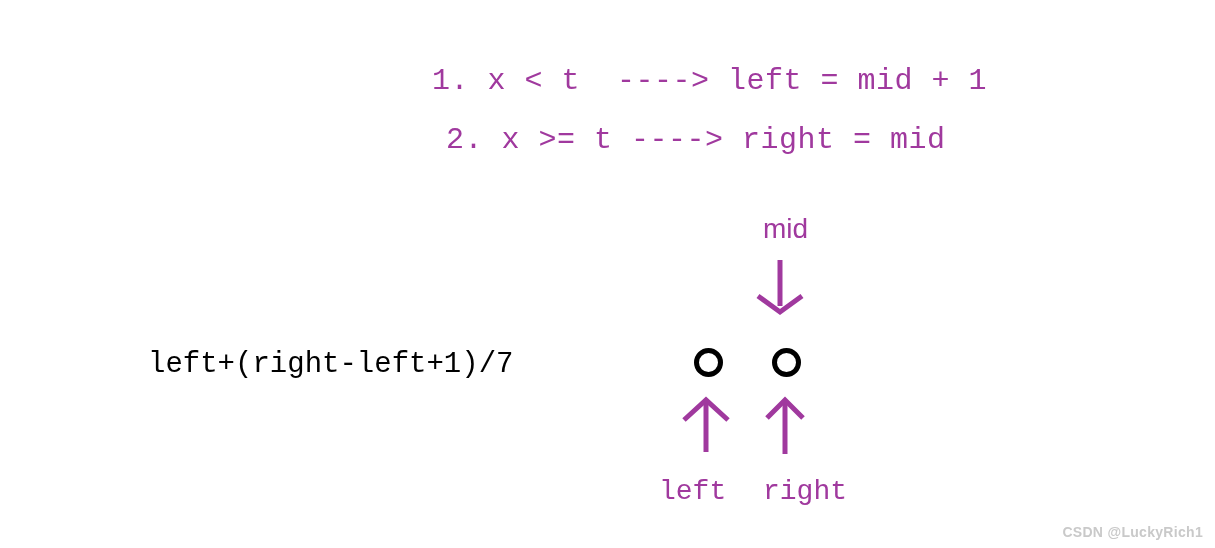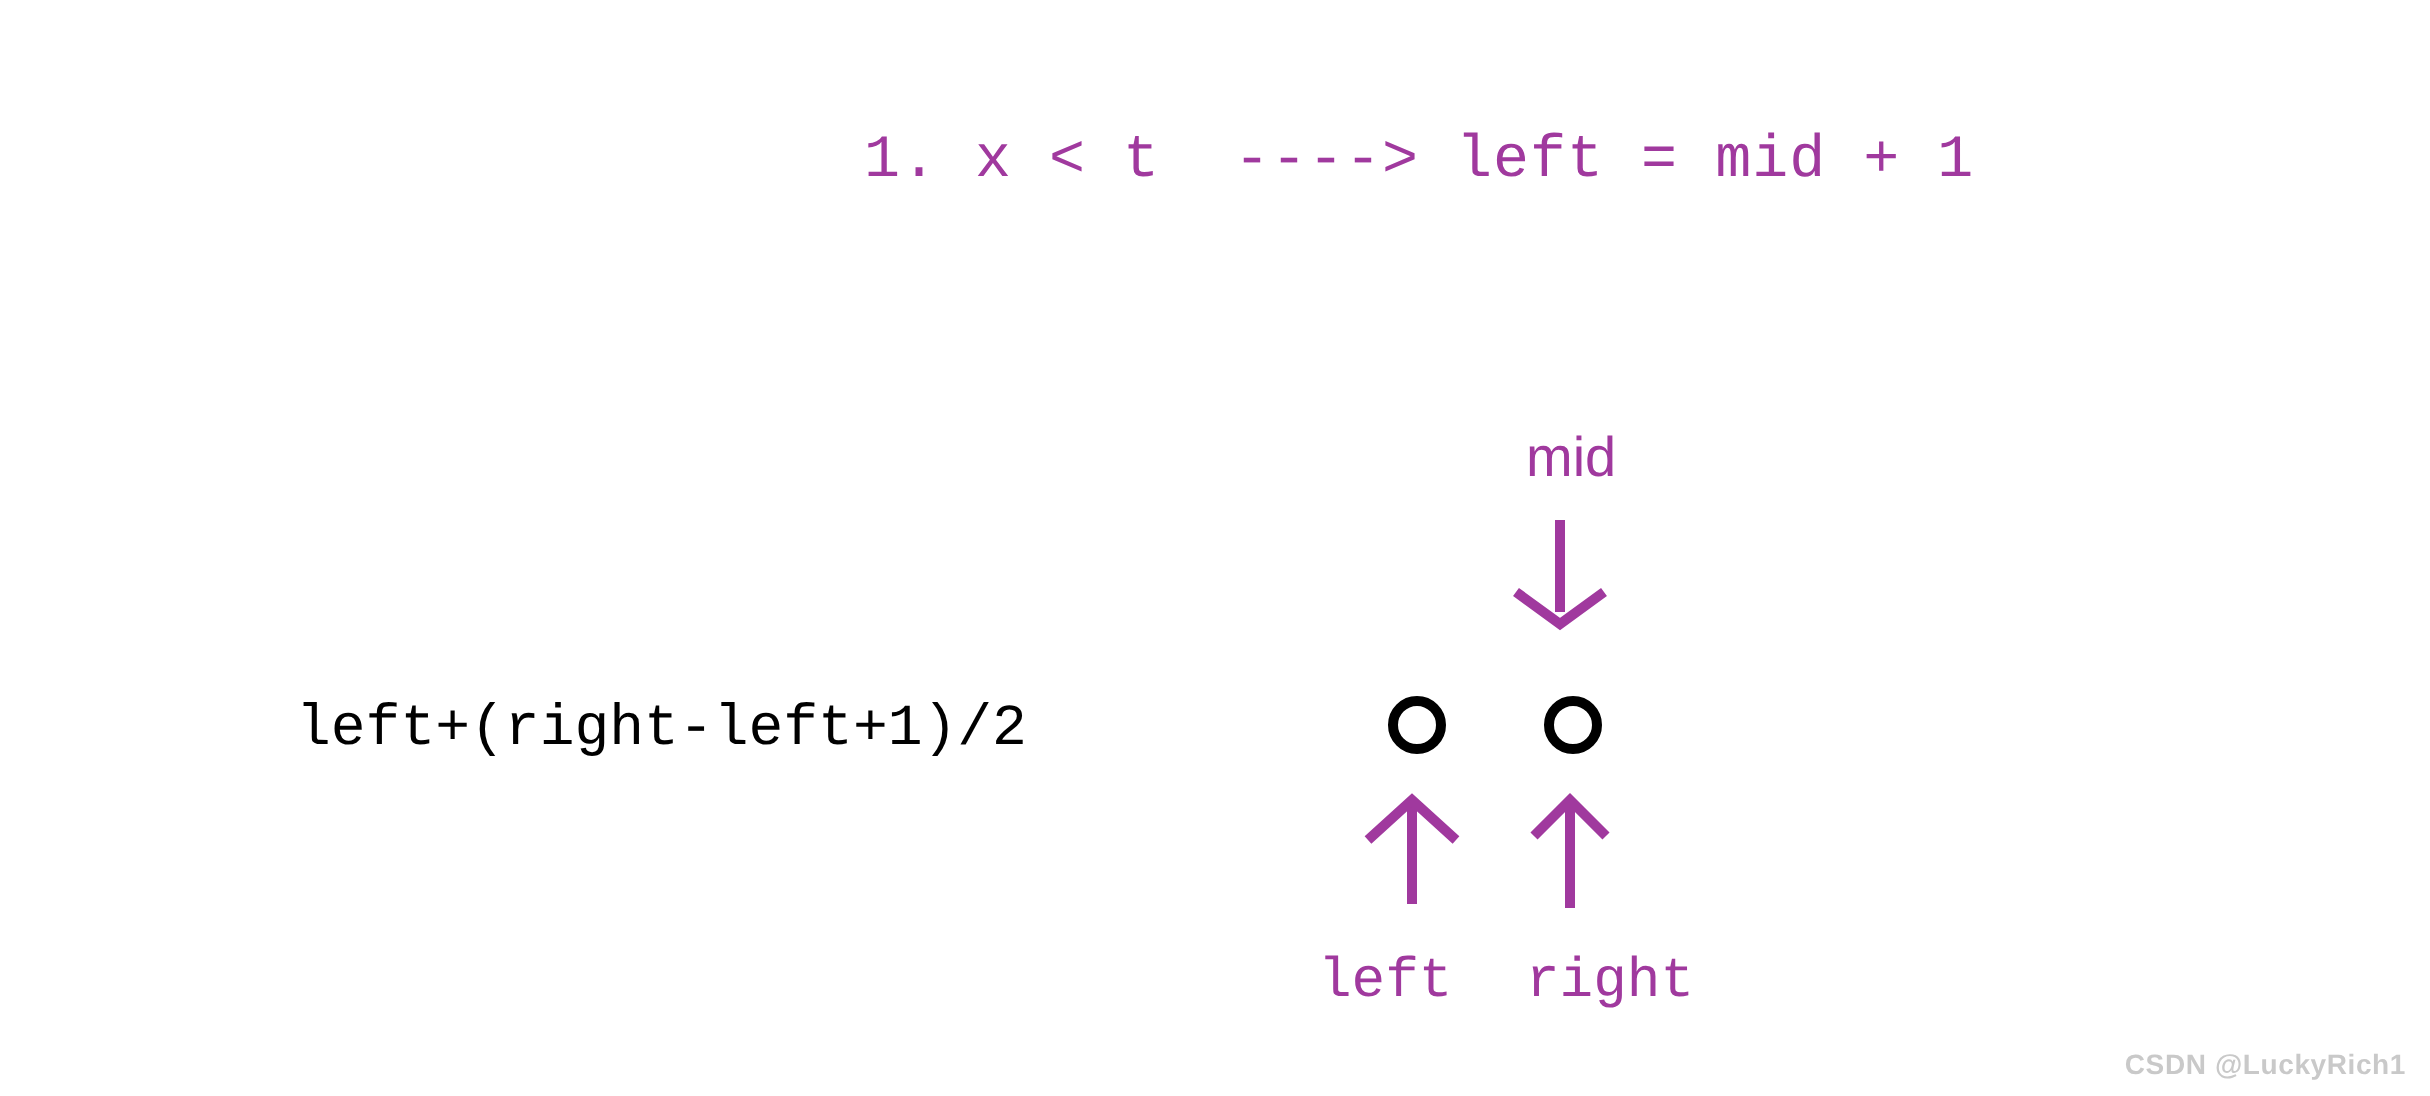--- a/index.html
+++ b/index.html
@@ -103,31 +103,32 @@
     font-weight: bold;
   }
 </style>
 </head>
 <body>
 
 <div id="canvas">
 
   <div class="rule-line" id="rule-1">1. x &lt; t  ----&gt; left = mid + 1</div>
 
+  <div class="rule-line" id="rule-2">2. x &gt;= t ----&gt; right = mid</div>
 
   <div id="mid-label">mid</div>
 
   <svg class="arrow-svg" id="arrow-mid-down" width="64" height="60" viewBox="0 0 64 60">
     <g stroke="#a0399e" stroke-width="5" fill="none" stroke-linecap="butt">
       <line x1="32" y1="2" x2="32" y2="48"></line>
       <polyline points="10,38 32,54 54,38" stroke-linejoin="miter"></polyline>
     </g>
   </svg>
 
-  <div id="formula">left+(right-left+1)/2</div>
+  <div id="formula">left+(right-left+1)/7</div>
 
   <div class="node-circle" id="circle-left"></div>
 
   <div class="node-circle" id="circle-right"></div>
 
   <svg class="arrow-svg" id="arrow-left-up" width="60" height="58" viewBox="0 0 60 58">
     <g stroke="#a0399e" stroke-width="5" fill="none" stroke-linecap="butt">
       <line x1="30" y1="56" x2="30" y2="6"></line>
       <polyline points="8,24 30,4 52,24" stroke-linejoin="miter"></polyline>
     </g>

